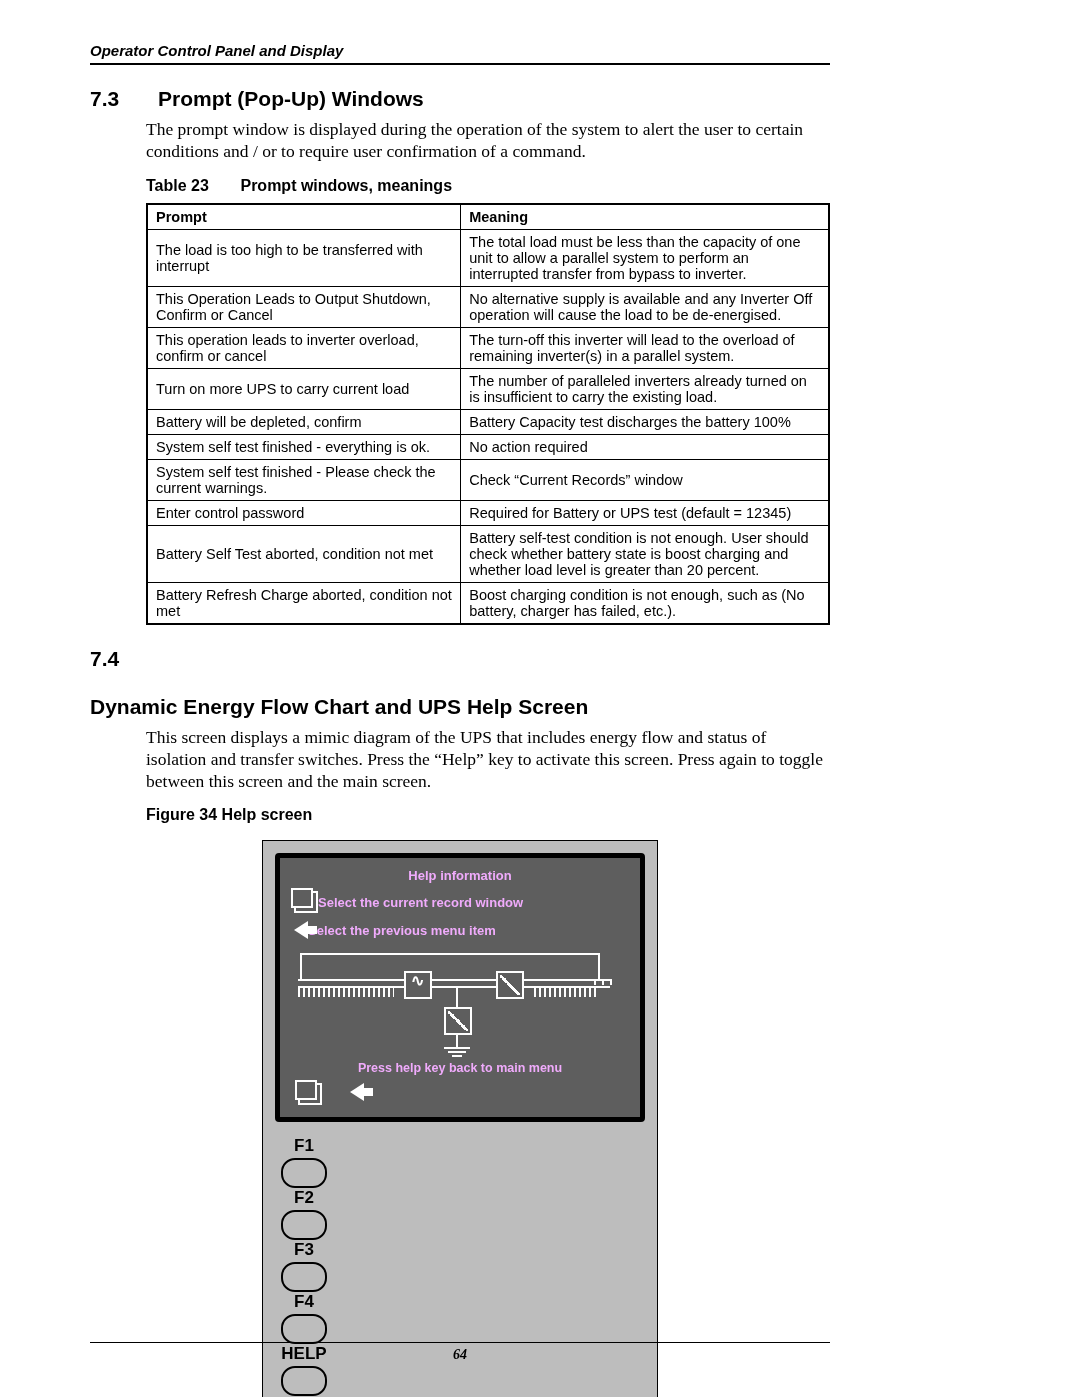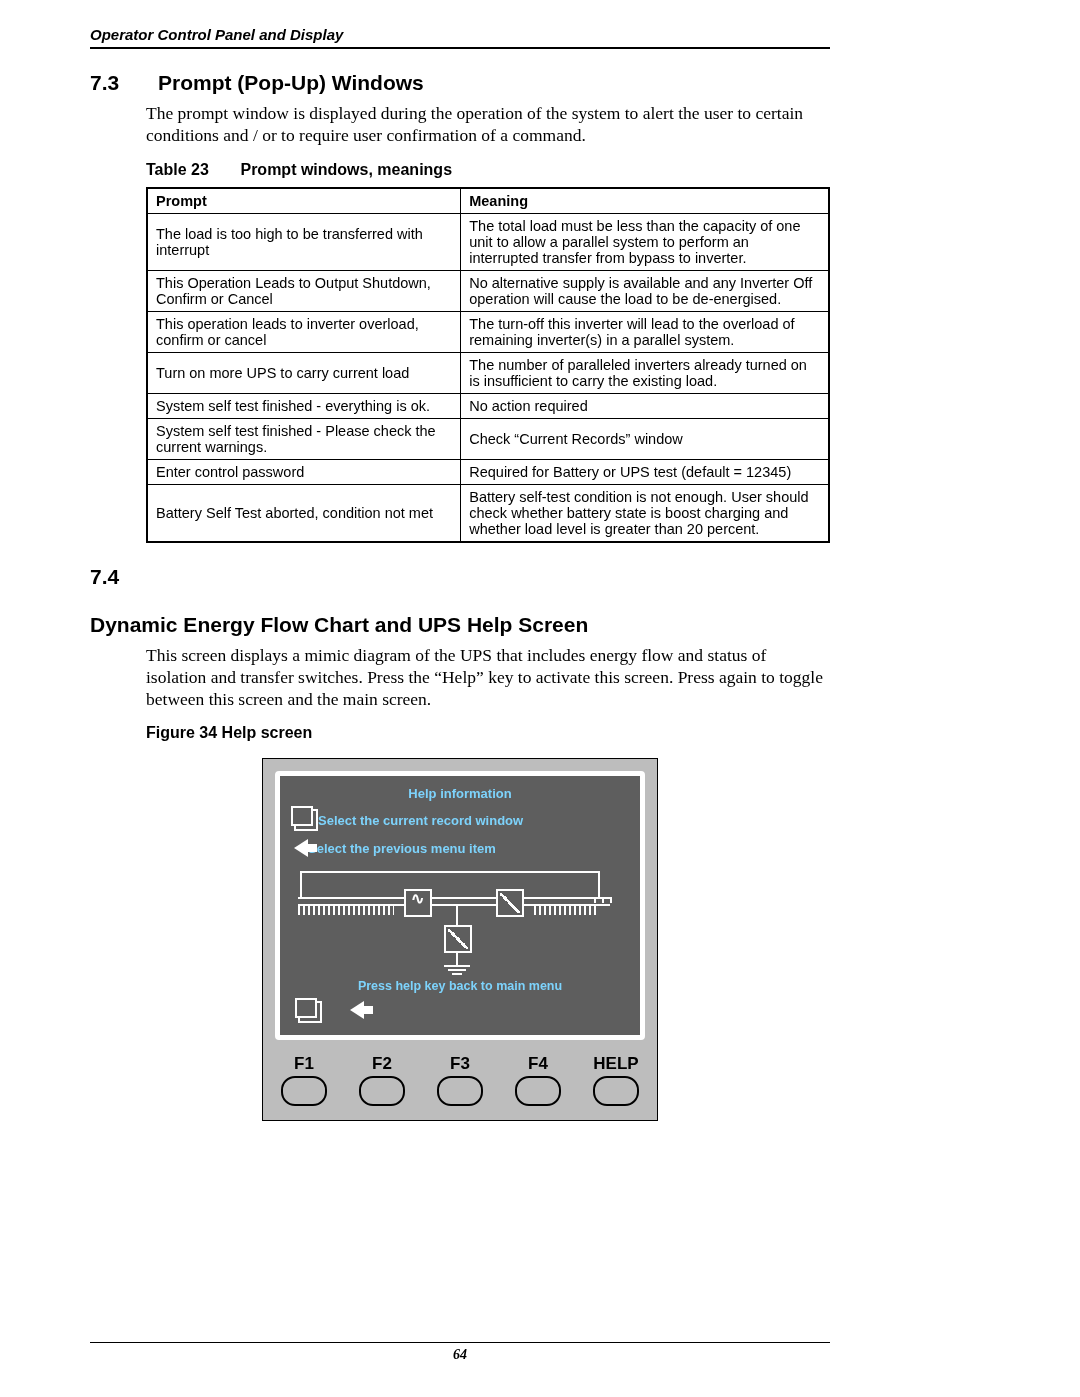--- a/index.html
+++ b/index.html
@@ -6,21 +6,21 @@
     margin: 0;
     background: #fff;
     font-family: "Times New Roman", Georgia, serif;
     color: #000;
   }
   .page {
     width: 920px;
     height: 1397px;
     position: relative;
     box-sizing: border-box;
-    padding: 26px 90px 30px 90px;
+    padding: 42px 90px 30px 90px;
   }
   .hdr {
     font-family: Arial, Helvetica, sans-serif;
     font-weight: bold;
     font-style: italic;
     font-size: 15px;
     border-bottom: 2px solid #000;
     padding-bottom: 4px;
     margin-bottom: 22px;
   }
@@ -73,24 +73,24 @@
   .device {
     width: 370px;
     margin: 16px auto 0 auto;
     background: #bdbdbd;
     border: 1px solid #000;
     padding: 12px 12px 14px 12px;
     font-family: Arial, Helvetica, sans-serif;
   }
   .screen {
     background: #5e5e5e;
-    border: 5px solid #ffffff;
+    border: 5px solid #000000;
     border-radius: 4px;
     padding: 10px 14px 12px 14px;
-    color: #7dd3fc;
+    color: #f0abfc;
     font-size: 13px;
     font-weight: bold;
   }
   .scr-title { text-align: center; margin-bottom: 8px; }
   .scr-row { display:flex; align-items:center; margin-bottom:8px; }
   .scr-row .txt { flex:1; }
   .icon-box {
     width: 20px; height: 18px; border: 2px solid #fff; position: relative;
   }
   .icon-box::after {
@@ -124,21 +124,21 @@
     background: linear-gradient(45deg, transparent 45%, #fff 45% 55%, transparent 55%);
   }
   .mimic .sine::before {
     content:"∿"; position:absolute; left:5px; top:-2px; color:#fff; font-size:16px;
   }
   .scr-foot { text-align:center; font-size:12.5px; margin-top:4px; }
   .scr-icons { display:flex; gap:28px; margin-top:8px; padding-left:4px; }
 
   .btn-row {
     display:flex; justify-content:space-between; align-items:flex-start;
-    margin-top:14px; padding: 0 6px;
+    margin-top:14px; padding: 0 6px; flex-direction: column;
   }
   .btn-col { text-align:center; }
   .btn-lbl { font-weight:bold; font-size:17px; margin-bottom:2px; }
   .btn-shape {
     width:42px; height:26px; border:2px solid #000; border-radius:14px; margin:0 auto;
   }
 
   .page-foot {
     position:absolute; left:90px; right:90px; bottom:34px;
     border-top:1px solid #000;
@@ -188,34 +188,42 @@
         </tr>
       <tr>
           <td>This operation leads to inverter overload, confirm or cancel</td>
           <td>The turn-off this inverter will lead to the overload of remaining inverter(s) in a parallel system.</td>
         </tr>
       <tr>
           <td>Turn on more UPS to carry current load</td>
           <td>The number of paralleled inverters already turned on is insufficient to carry the existing load.</td>
         </tr>
       <tr>
+          <td>Battery will be depleted, confirm</td>
+          <td>Battery Capacity test discharges the battery 100%</td>
+        </tr>
+      <tr>
           <td>System self test finished - everything is ok.</td>
           <td>No action required</td>
         </tr>
       <tr>
           <td>System self test finished - Please check the current warnings.</td>
           <td>Check “Current Records” window</td>
         </tr>
       <tr>
           <td>Enter control password</td>
           <td>Required for Battery or UPS test (default = 12345)</td>
         </tr>
       <tr>
           <td>Battery Self Test aborted, condition not met</td>
           <td>Battery self-test condition is not enough. User should check whether battery state is boost charging and whether load level is greater than 20 percent.</td>
+        </tr>
+      <tr>
+          <td>Battery Refresh Charge aborted, condition not met</td>
+          <td>Boost charging condition is not enough, such as (No battery, charger has failed, etc.).</td>
         </tr>
     </tbody>
   </table>
 
   <div class="section-row" style="margin-top:22px;flex-direction:column;">
     <span class="section-num">7.4</span>
     <span>Dynamic Energy Flow Chart and UPS Help Screen</span>
   </div>
   <div class="body-para">This screen displays a mimic diagram of the UPS that includes energy flow and status of isolation and transfer switches. Press the “Help” key to activate this screen. Press again to toggle between this screen and the main screen.</div>
 

